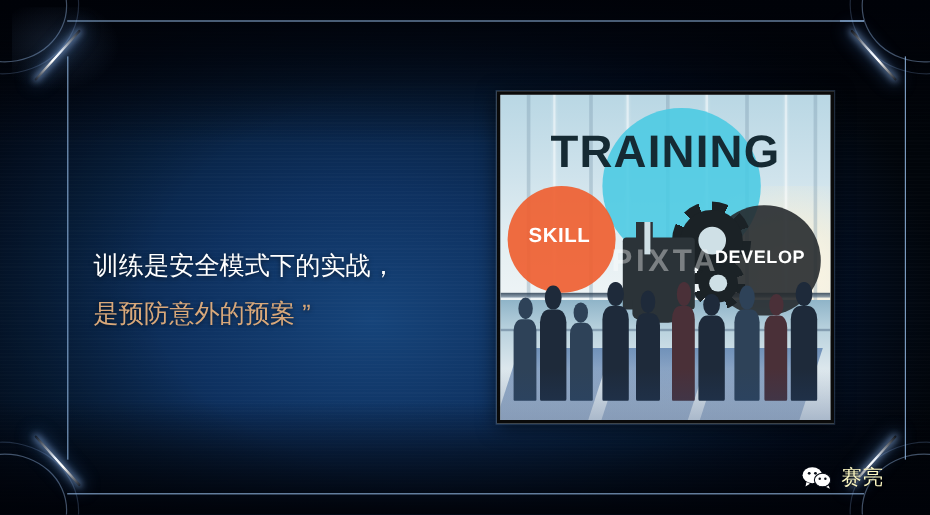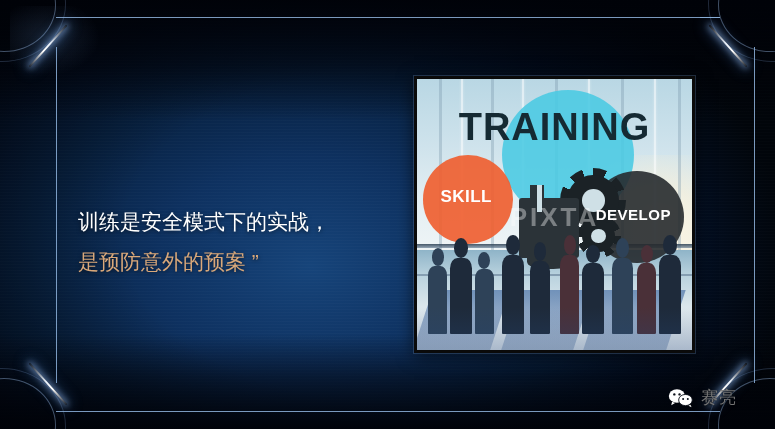--- a/index.html
+++ b/index.html
@@ -256,21 +256,21 @@
     font-family:"Liberation Sans","DejaVu Sans",sans-serif;
   }
 
   
   .wechat-badge {
     position:absolute; left:668px; top:386px;
     display:flex; align-items:center; gap:7px;
   }
   .wechat-icon { width:26px; height:20px; position:relative; }
   .wechat-name {
-    font-size:17px; color:#737373; letter-spacing:1px;
+    font-size:17px; color:#fef9c3; letter-spacing:1px;
     text-shadow:0 1px 3px rgba(0,0,0,.8);
     text-align:right;
   }
 
   .glow-tl {
     position:absolute; left:10px; top:6px; width:90px; height:70px;
     background:radial-gradient(ellipse at 40% 45%, rgba(120,170,235,.16), rgba(120,170,235,0) 70%);
     pointer-events:none;
   }
   .tr-panel {

